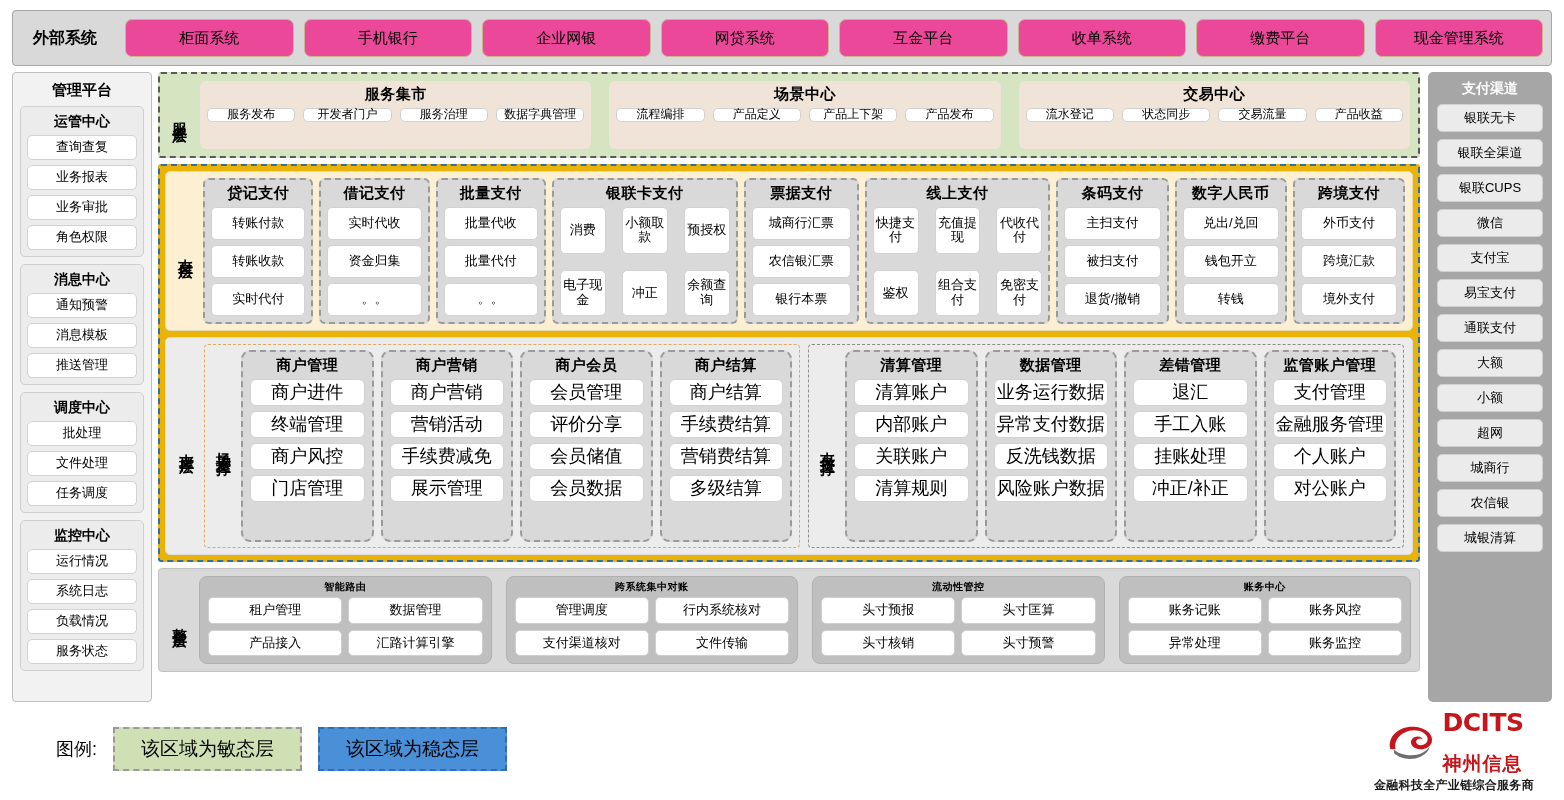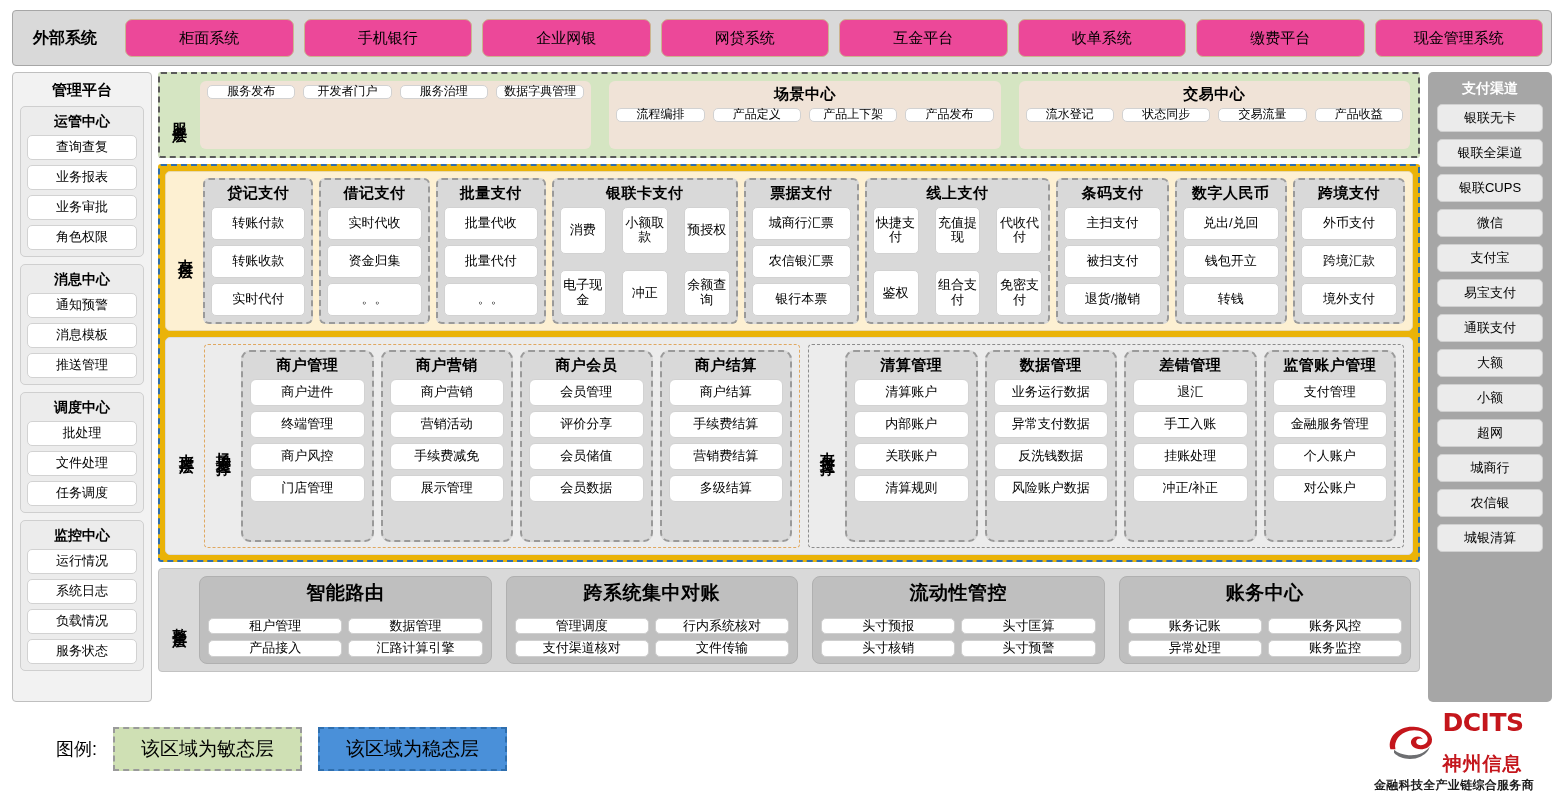--- a/index.html
+++ b/index.html
@@ -54,28 +54,28 @@
   .pay-cells .chip{font-size:13px;}
 
   .sup-layer{margin-top:6px;background:#ececec;border:1px solid #dcdcdc;border-radius:5px;box-sizing:border-box;padding:6px 8px;display:flex;align-items:stretch;gap:6px;height:218px;}
   .sup-vtitle{width:24px;flex:none;font-size:15px;}
   .sup-zone{flex:1;border-radius:4px;box-sizing:border-box;padding:5px 7px;display:flex;align-items:stretch;gap:7px;}
   .sup-zone.scene{border:1px dashed #e0a860;}
   .sup-zone.paysup{border:1px dashed #8c8c8c;}
   .sup-zone-vtitle{width:22px;flex:none;font-size:15px;}
   .sup-col{flex:1;background:#d9d9d9;border:2px dashed #9a9a9a;border-radius:9px;box-sizing:border-box;padding:3px 7px 6px;display:flex;flex-direction:column;}
   .sup-col .grp-title{font-size:15px;padding:1px 0 4px;}
-  .sup-col .chip{height:27px;margin-bottom:5px;font-size:13px;border-radius:6px;}
+  .sup-col .chip{height:27px;margin-bottom:5px;font-size:18px;border-radius:6px;}
   .sup-col .chip:last-child{margin-bottom:0;}
 
   
   .int-layer{margin-top:6px;background:#d9d9d9;border:1px solid #c2c2c2;border-radius:4px;box-sizing:border-box;padding:7px 8px;display:flex;align-items:stretch;gap:8px;height:104px;}
   .int-vtitle{width:24px;flex:none;font-size:15px;}
   .int-col{flex:1;background:#bfbfbf;border:1px solid #b0b0b0;border-radius:8px;box-sizing:border-box;padding:2px 8px 7px;display:flex;flex-direction:column;}
-  .int-col .grp-title{font-size:19px;padding:1px 0 12px;}
+  .int-col .grp-title{font-size:10px;padding:1px 0 3px;}
   .int-cells{display:grid;grid-template-columns:1fr 1fr;gap:6px;flex:1;}
   .int-cells .chip{font-size:13px;border-radius:5px;border-color:#cfcfcf;}
 
   
   .legend{position:absolute;left:56px;top:727px;display:flex;align-items:center;gap:16px;}
   .legend-label{font-size:18px;}
   .legend-chip{height:44px;display:flex;align-items:center;justify-content:center;font-size:19px;box-sizing:border-box;padding:0 26px;}
   .legend-chip.agile{background:#cfe0b4;border:2px dashed #9a9a9a;}
   .legend-chip.stable{background:#4a90d9;border:2px dashed #2f6fae;}
 
@@ -157,20 +157,21 @@
         <div class="chip chan-chip">城银清算</div>
       </div>
   </div>
 
   <div class="center">
 
     <div class="svc-layer">
       <div class="svc-vtitle vtitle">服务层</div>
       <div id="svc-cards" style="flex:1;display:flex;gap:18px;">
           <div class="svc-card">
+            <div class="grp-title">服务集市</div>
             <div class="svc-row">
               <div class="chip">服务发布</div>
               <div class="chip">开发者门户</div>
               <div class="chip">服务治理</div>
               <div class="chip">数据字典管理</div>
             </div>
           </div>
           <div class="svc-card">
             <div class="grp-title">场景中心</div>
             <div class="svc-row">

